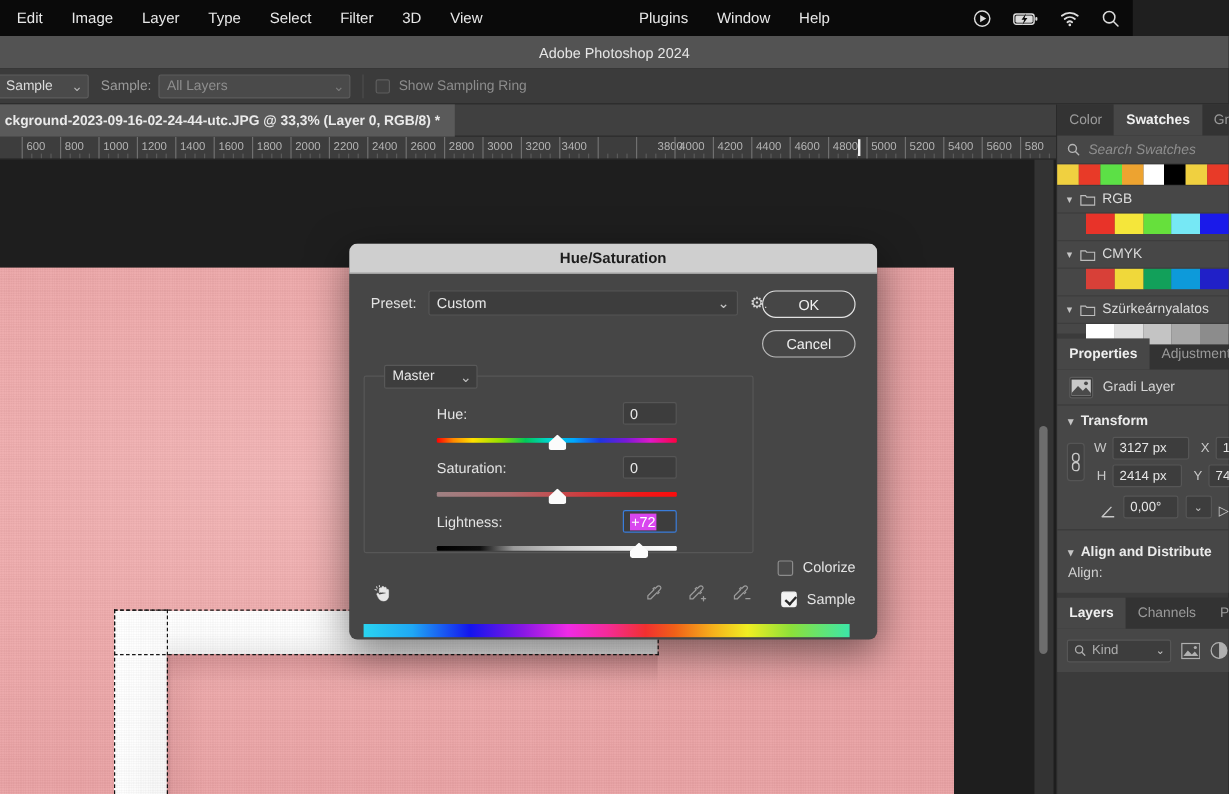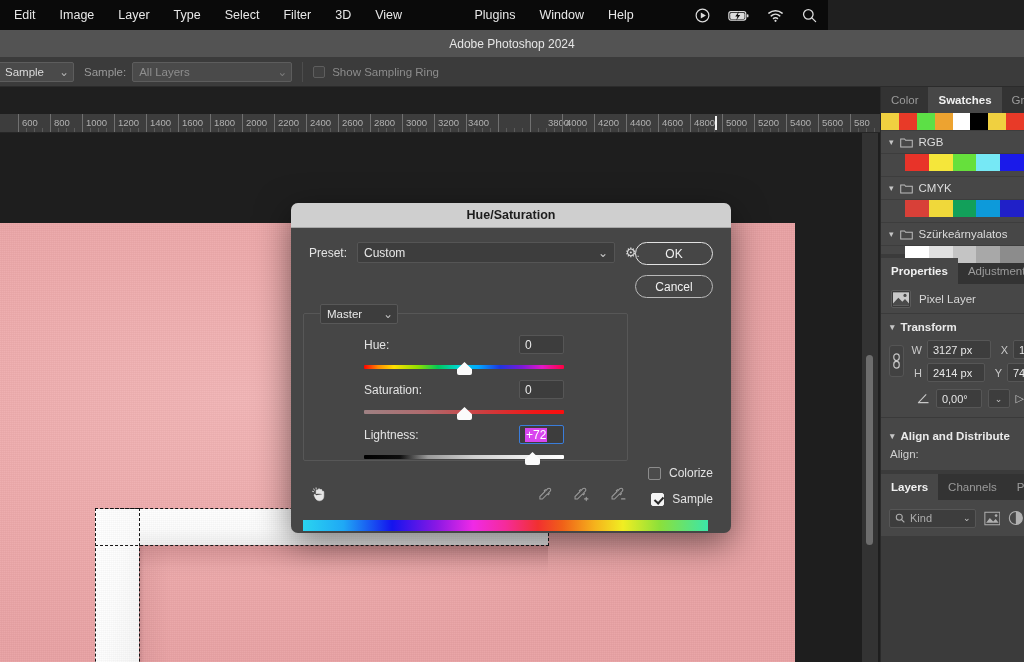--- a/index.html
+++ b/index.html
@@ -7,21 +7,21 @@
     width: 1024px; height: 662px;
     overflow: hidden;
     background: #1f1f1f;
     font-family: "Liberation Sans", sans-serif;
     -webkit-font-smoothing: antialiased;
   }
   #root { position: relative; width: 1024px; height: 662px; }
 
   
   .menubar {
-    position: absolute; left: 0; top: 0; width: 828px; height: 30px;
+    position: absolute; left: 0; top: 0; width: 944px; height: 30px;
     background: #0a0a0a; display: flex; align-items: center;
     color: #e8e8e8; font-size: 12.5px;
   }
   .menubar .mi { padding: 0 12px; line-height: 30px; white-space: nowrap; }
   .menubar .mi.apple { padding-left: 14px; }
   .menubar .spacer { flex: 1 1 auto; }
   .menubar .sysicons { display: flex; align-items: center; padding-right: 10px; gap: 17px; }
   .sysicon { width: 17px; height: 17px; display: block; opacity: .95; }
 
   
@@ -343,20 +343,25 @@
     <span class="opt-label">Sample:</span>
     <div class="opt-select" style="width:160px;color:#8e8e8e">
       <span>All Layers</span>
       <span class="chev">⌄</span>
     </div>
     <div class="opt-divider"></div>
     <div class="opt-check"></div>
     <span style="color:#8c8c8c;font-size:11.5px">Show Sampling Ring</span>
   </div>
 
+  <div class="doctabs">
+    <div class="doctab">
+      <span>ckground-2023-09-16-02-24-44-utc.JPG @ 33,3% (Layer 0, RGB/8) *</span>
+    </div>
+  </div>
 
   <div class="ruler" id="ruler">
       <div class="tick" style="left: 18px;"></div>
       <div class="tlabel" style="left: 18px;">600</div>
       <div class="minor" style="left: 26px;"></div>
       <div class="minor" style="left: 34px;"></div>
       <div class="minor" style="left: 42px;"></div>
       <div class="tick" style="left: 50px;"></div>
       <div class="tlabel" style="left: 50px;">800</div>
       <div class="minor" style="left: 58px;"></div>
@@ -607,20 +612,27 @@
       </div>
       <div class="tab active">
         <span>Swatches</span>
       </div>
       <div class="tab">
         <span>Gradi</span>
       </div>
     </div>
 
     <div class="panelbody">
+      <div class="searchbox">
+        <svg width="11" height="11" viewBox="0 0 14 14">
+          <circle cx="6" cy="6" r="4.2" fill="none" stroke="#b5b5b5" stroke-width="1.5"></circle>
+          <line x1="9.2" y1="9.2" x2="12.6" y2="12.6" stroke="#b5b5b5" stroke-width="1.5" stroke-linecap="round"></line>
+        </svg>
+        <span class="ph">Search Swatches</span>
+      </div>
       <div class="swrow" id="recent-swatches">
           <div class="sw" style="background: rgb(240, 208, 64);"></div>
           <div class="sw" style="background: rgb(232, 58, 40);"></div>
           <div class="sw" style="background: rgb(92, 224, 70);"></div>
           <div class="sw" style="background: rgb(237, 163, 48);"></div>
           <div class="sw" style="background: rgb(255, 255, 255);"></div>
           <div class="sw" style="background: rgb(0, 0, 0);"></div>
           <div class="sw" style="background: rgb(240, 208, 64);"></div>
           <div class="sw" style="background: rgb(232, 58, 40);"></div>
         </div>
@@ -681,21 +693,21 @@
 
     <div class="panelbody">
       <div class="prop-sub">
         <div class="thumbicon">
           <svg width="18" height="16" viewBox="0 0 20 18">
             <rect x="1" y="1.5" width="18" height="15" fill="#c8c8c8"></rect>
             <path d="M1 14 L7 7.5 L11.5 12 L14.5 9 L19 14 L19 16.5 L1 16.5 Z" fill="#4a4a4a"></path>
             <circle cx="14.5" cy="5" r="1.8" fill="#4a4a4a"></circle>
           </svg>
         </div>
-        <span>Pixel Layer</span>
+        <span>Gradi Layer</span>
       </div>
 
       <div class="sect-hdr">
         <span class="chev-s">▾</span>
         <span>Transform</span>
       </div>
 
       <div style="display:flex;align-items:center;padding:0 0 0 8px;gap:6px">
         <div class="linkbtn">
           <svg width="13" height="18" viewBox="0 0 14 20">
@@ -720,21 +732,21 @@
               <span>2414 px</span>
             </div>
             <span class="klabel">Y</span>
             <div class="tfield" style="width:30px;overflow:hidden">
               <span>74</span>
             </div>
           </div>
         </div>
       </div>
 
-      <div style="display:flex;align-items:center;gap:6px;padding:7px 0 9px 36px">
+      <div style="display:flex;align-items:flex-end;gap:6px;padding:7px 0 9px 36px">
         <svg width="13" height="11" viewBox="0 0 14 12">
           <path d="M12.5 10.5 L1.5 10.5 L10 1.5" fill="none" stroke="#c8c8c8" stroke-width="1.2" stroke-linejoin="round"></path>
         </svg>
         <div class="tfield" style="width:46px">
           <span>0,00°</span>
         </div>
         <div class="tfield" style="width:22px;justify-content:center;padding:0">
           <span class="chev-s">⌄</span>
         </div>
         <span style="color:#c8c8c8;font-size:11px">▷</span>

